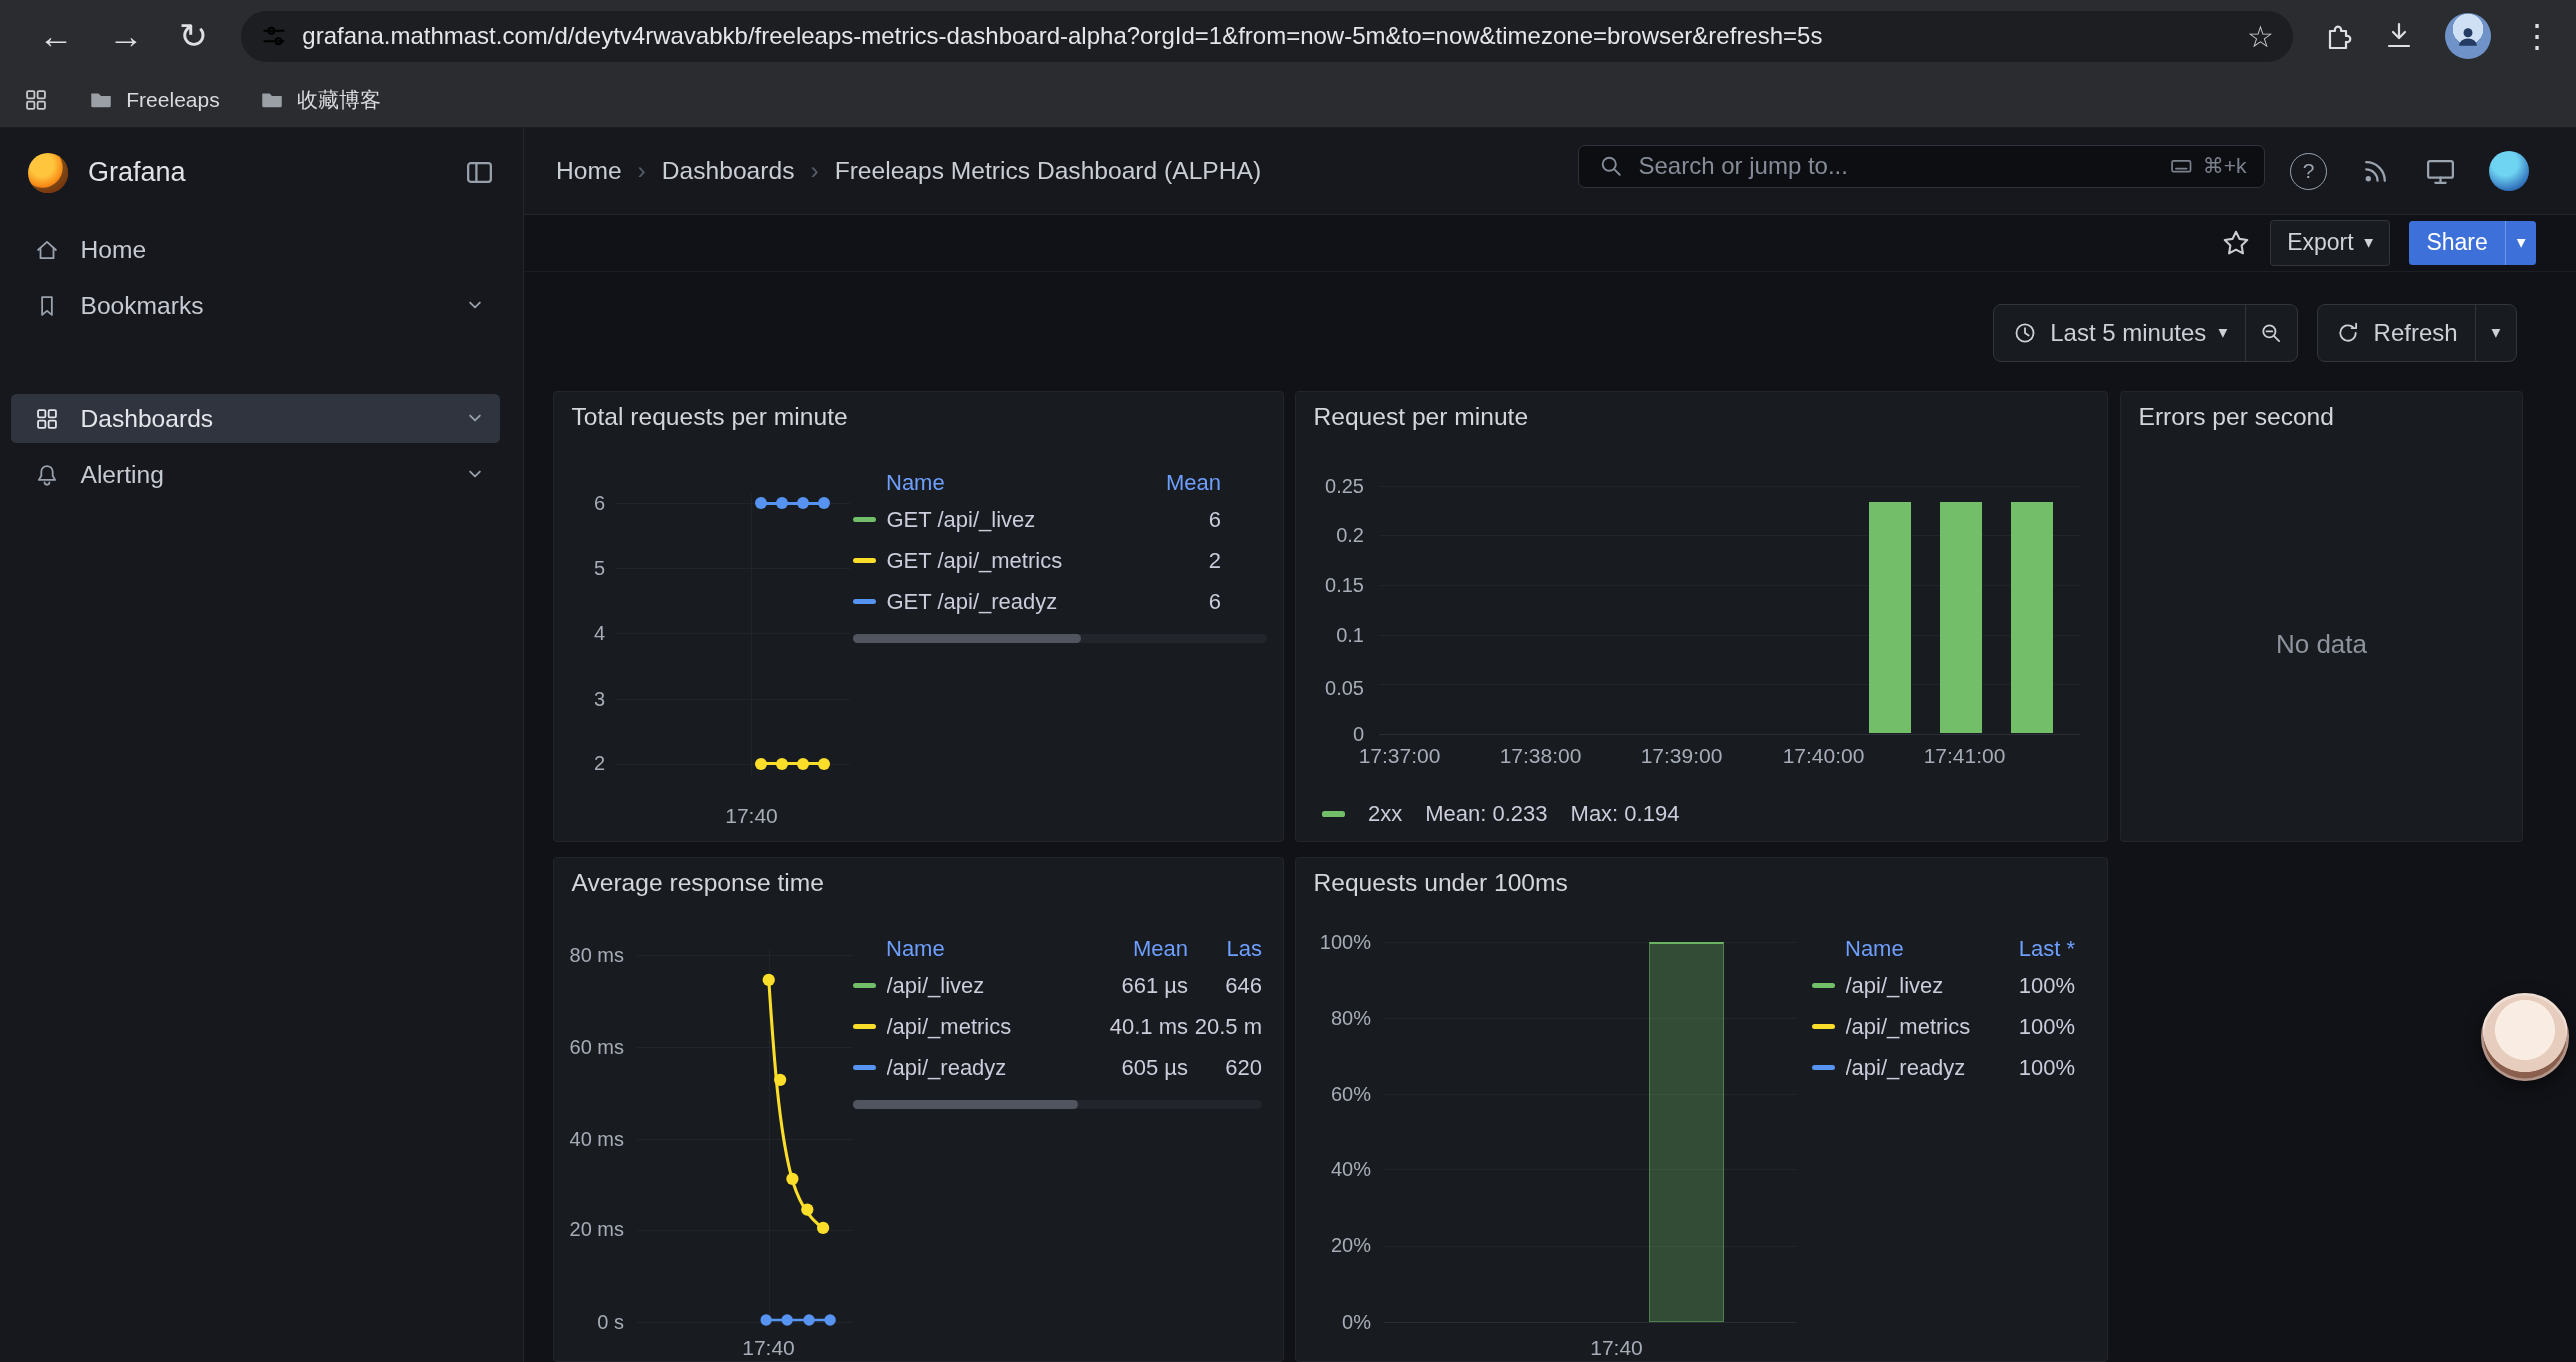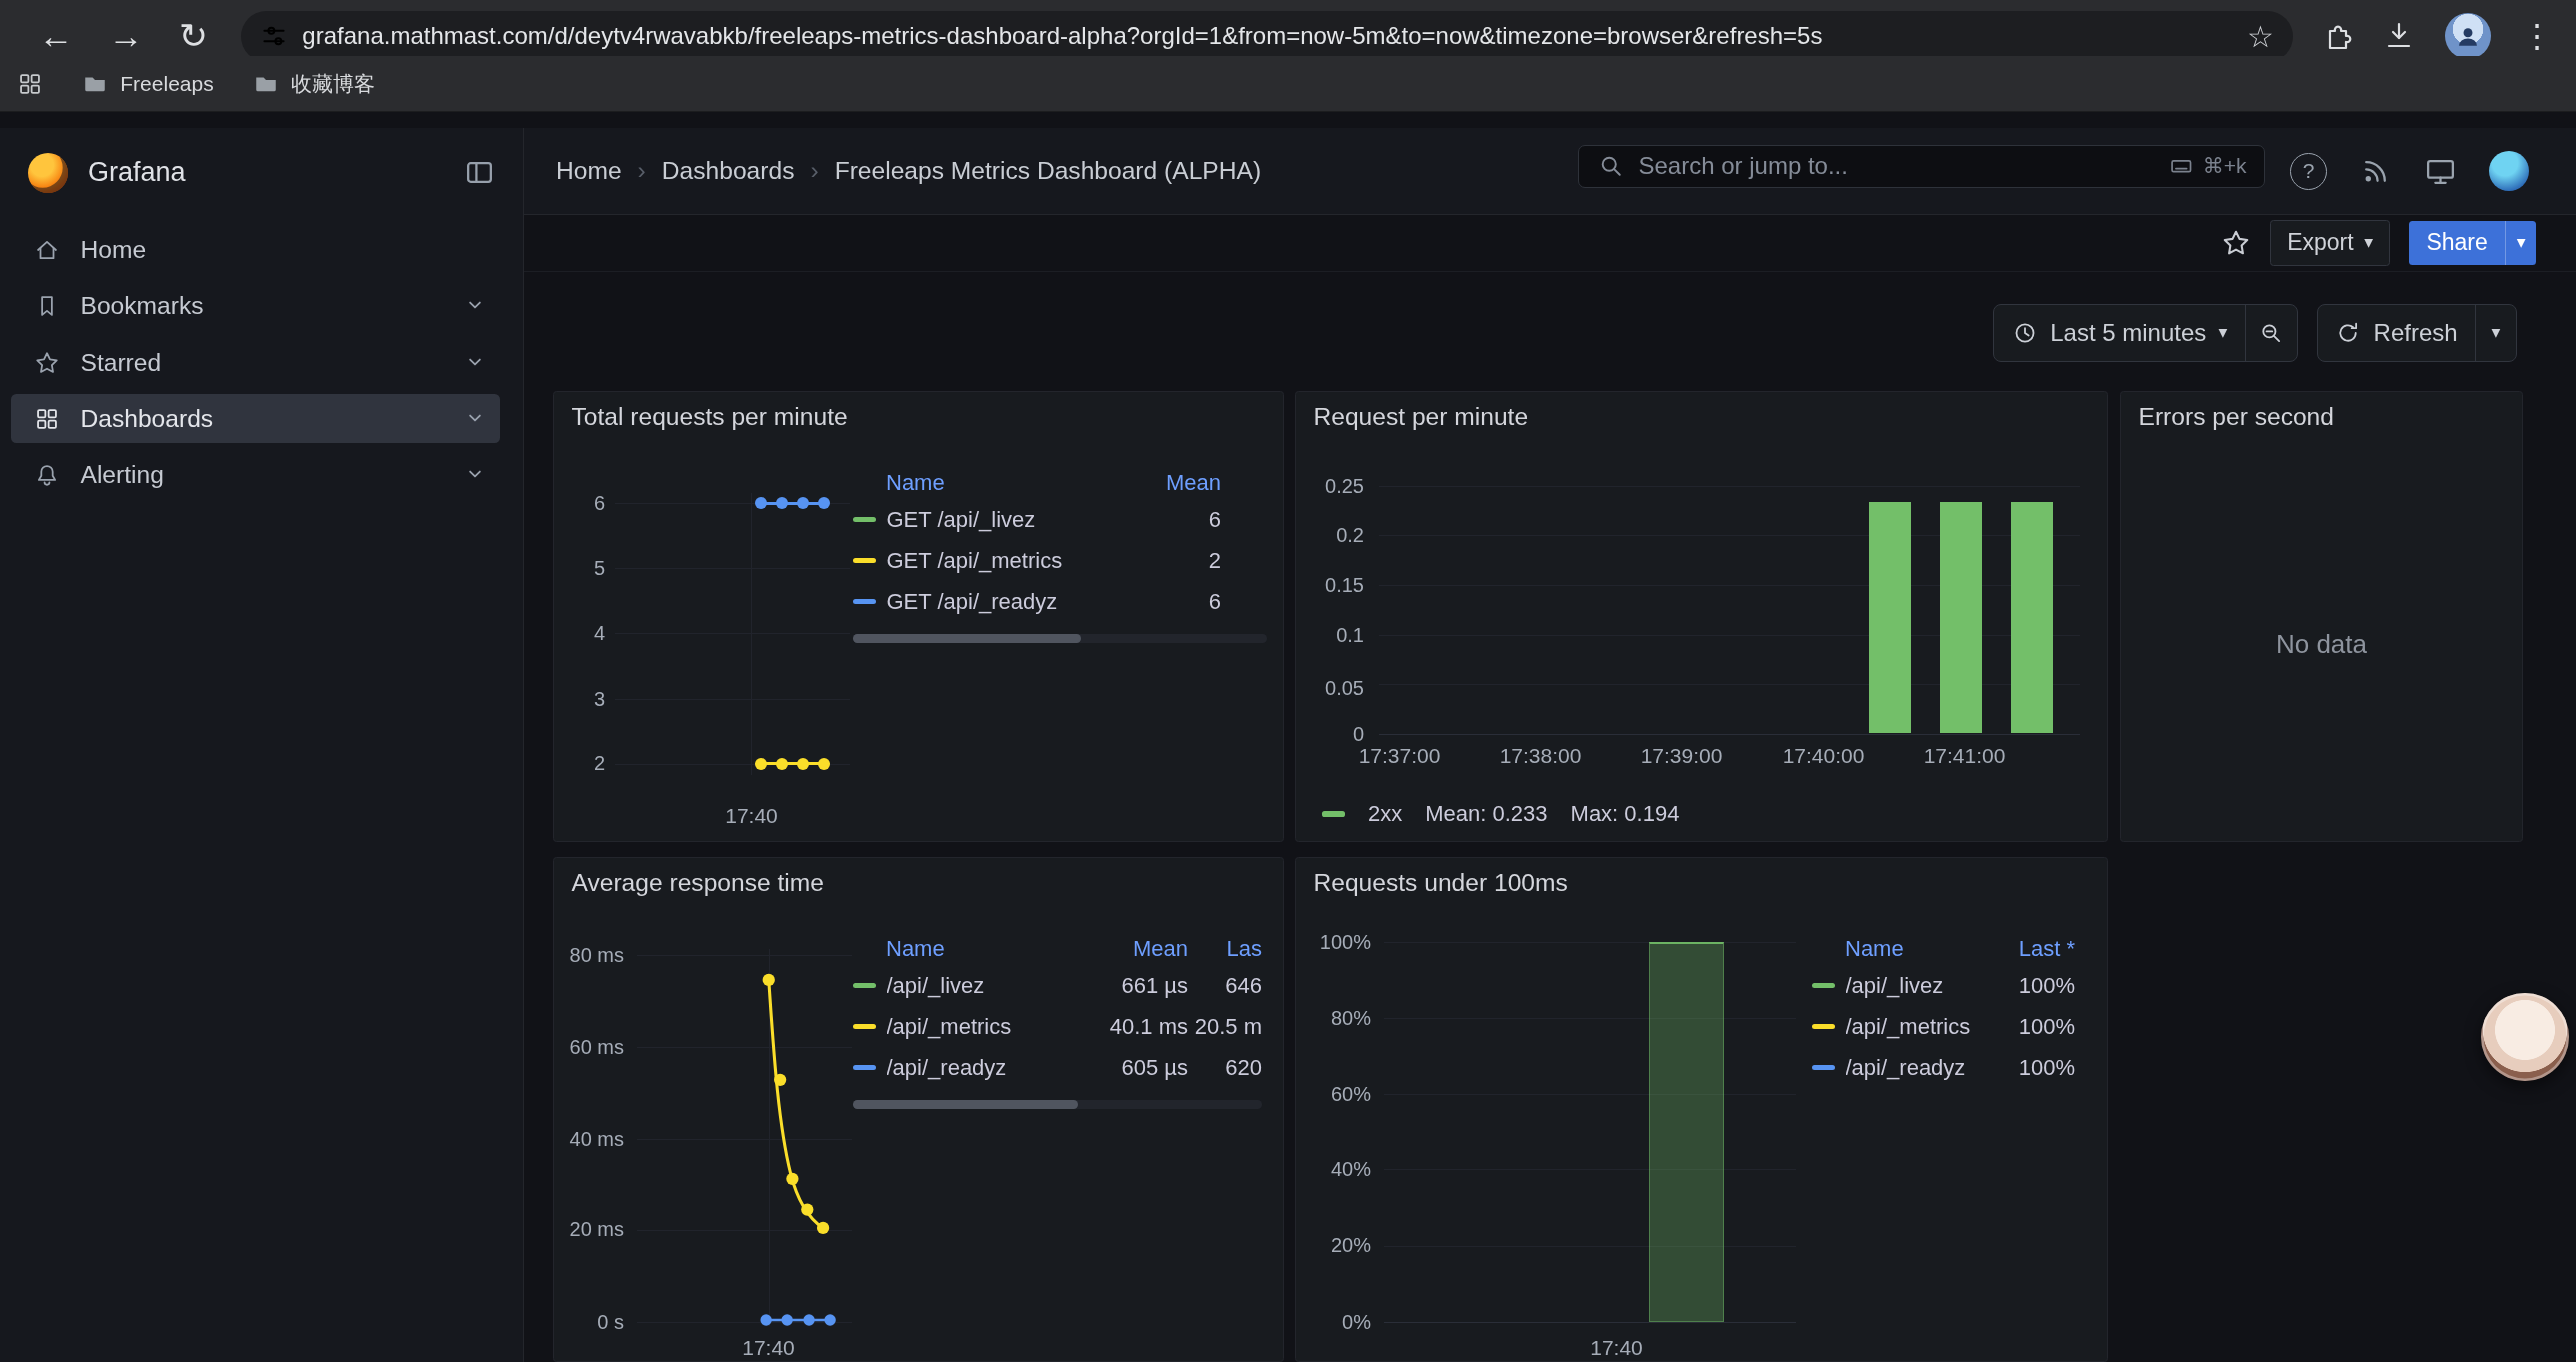--- a/index.html
+++ b/index.html
@@ -16,21 +16,21 @@
   .browser-toolbar{position:absolute;left:0;top:0;width:100%;height:72px;background:#2b2c2f;display:flex;align-items:center;padding:0 21px;box-sizing:border-box;z-index:30}
   .nav-glyph{font-size:35px;color:#dddfe2;margin:0 17.5px;cursor:default}
   .url-pill{flex:1;height:51px;background:#1d1e21;border-radius:25.4px;margin:0 16px;display:flex;align-items:center;padding:0 19px;min-width:0}
   .url-text{color:#e4e6e9;font-size:24px;white-space:nowrap;overflow:hidden;text-overflow:ellipsis;flex:1;margin-left:14px}
   .pill-star{color:#cfd2d6;font-size:30px;margin-left:14px}
   .tb-right{display:flex;align-items:center;gap:30px;margin-left:12.3px}
   .tb-icon{color:#dddfe2}
   .avatar-browser{width:46px;height:46px;border-radius:50%;background:radial-gradient(circle at 50% 35%,#cfe0f5 0 40%,#6f93c9 41% 100%);display:flex;align-items:center;justify-content:center;color:#243b63}
   .kebab{font-size:32px;color:#dddfe2;letter-spacing:1.8px}
 
-  .bookmarks-bar{position:absolute;left:0;top:56px;width:100%;height:56px;background:#2b2c2f;border-bottom:0.9px solid #1c1d1f;display:flex;align-items:center;padding:0 17px;box-sizing:border-box;gap:39px;z-index:30}
+  .bookmarks-bar{position:absolute;left:0;top:72px;width:100%;height:56px;background:#2b2c2f;border-bottom:0.9px solid #1c1d1f;display:flex;align-items:center;padding:0 23px;box-sizing:border-box;gap:39px;z-index:30}
   .bm-item{display:flex;align-items:center;gap:12.3px;color:#d8dadd;font-size:21px}
   .folder{color:#9aa0a6}
 
   
   .sidebar{position:absolute;left:0;top:128px;bottom:0;width:523px;background:#16181e;border-right:0.9px solid #24262c;z-index:20}
   .sb-head{position:relative;height:89px}
   .gf-logo{position:absolute;left:28px;top:24.6px;width:40px;height:40px;border-radius:50%;
     background:radial-gradient(circle at 35% 30%,#ffc53d 0 30%,#f46800 70%,#e03f00 100%);
     box-shadow:inset -5.3px -5.3px 0 rgba(22,24,30,.55);}
   .sb-brand{position:absolute;left:88px;top:0;height:89px;display:flex;align-items:center;color:#e0e2e7;font-size:27px;font-weight:500}
@@ -197,29 +197,20 @@
         <path d="M5 16 L16 6 L27 16"></path>
         <path d="M8 14 V26 H24 V14"></path>
       </svg>
     <span>Home</span>
   </div>
   <div class="nav-item" style="top:153px">
     <svg class="ic nic" width="26" height="26" viewBox="0 0 32 32">
         <path d="M10 5 H22 V27 L16 22 L10 27 Z"></path>
       </svg>
     <span>Bookmarks</span>
-    <svg class="ic nav-chevron" width="26" height="26" viewBox="0 0 32 32">
-        <path d="M10 13 L16 19 L22 13"></path>
-      </svg>
-  </div>
-  <div class="nav-item" style="top:210px">
-    <svg class="ic nic" width="26" height="26" viewBox="0 0 32 32">
-        <path d="M16 4 l3.7 7.6 8.3 1.2 -6 5.9 1.4 8.3 -7.4 -3.9 -7.4 3.9 1.4 -8.3 -6 -5.9 8.3 -1.2 Z"></path>
-      </svg>
-    <span>Starred</span>
     <svg class="ic nav-chevron" width="26" height="26" viewBox="0 0 32 32">
         <path d="M10 13 L16 19 L22 13"></path>
       </svg>
   </div>
   <div class="nav-item active" style="top:266px">
     <svg class="ic nic" width="26" height="26" viewBox="0 0 32 32">
         <rect x="5" y="5" width="9" height="9" rx="1.5"></rect>
         <rect x="18" y="5" width="9" height="9" rx="1.5"></rect>
         <rect x="5" y="18" width="9" height="9" rx="1.5"></rect>
         <rect x="18" y="18" width="9" height="9" rx="1.5"></rect>

